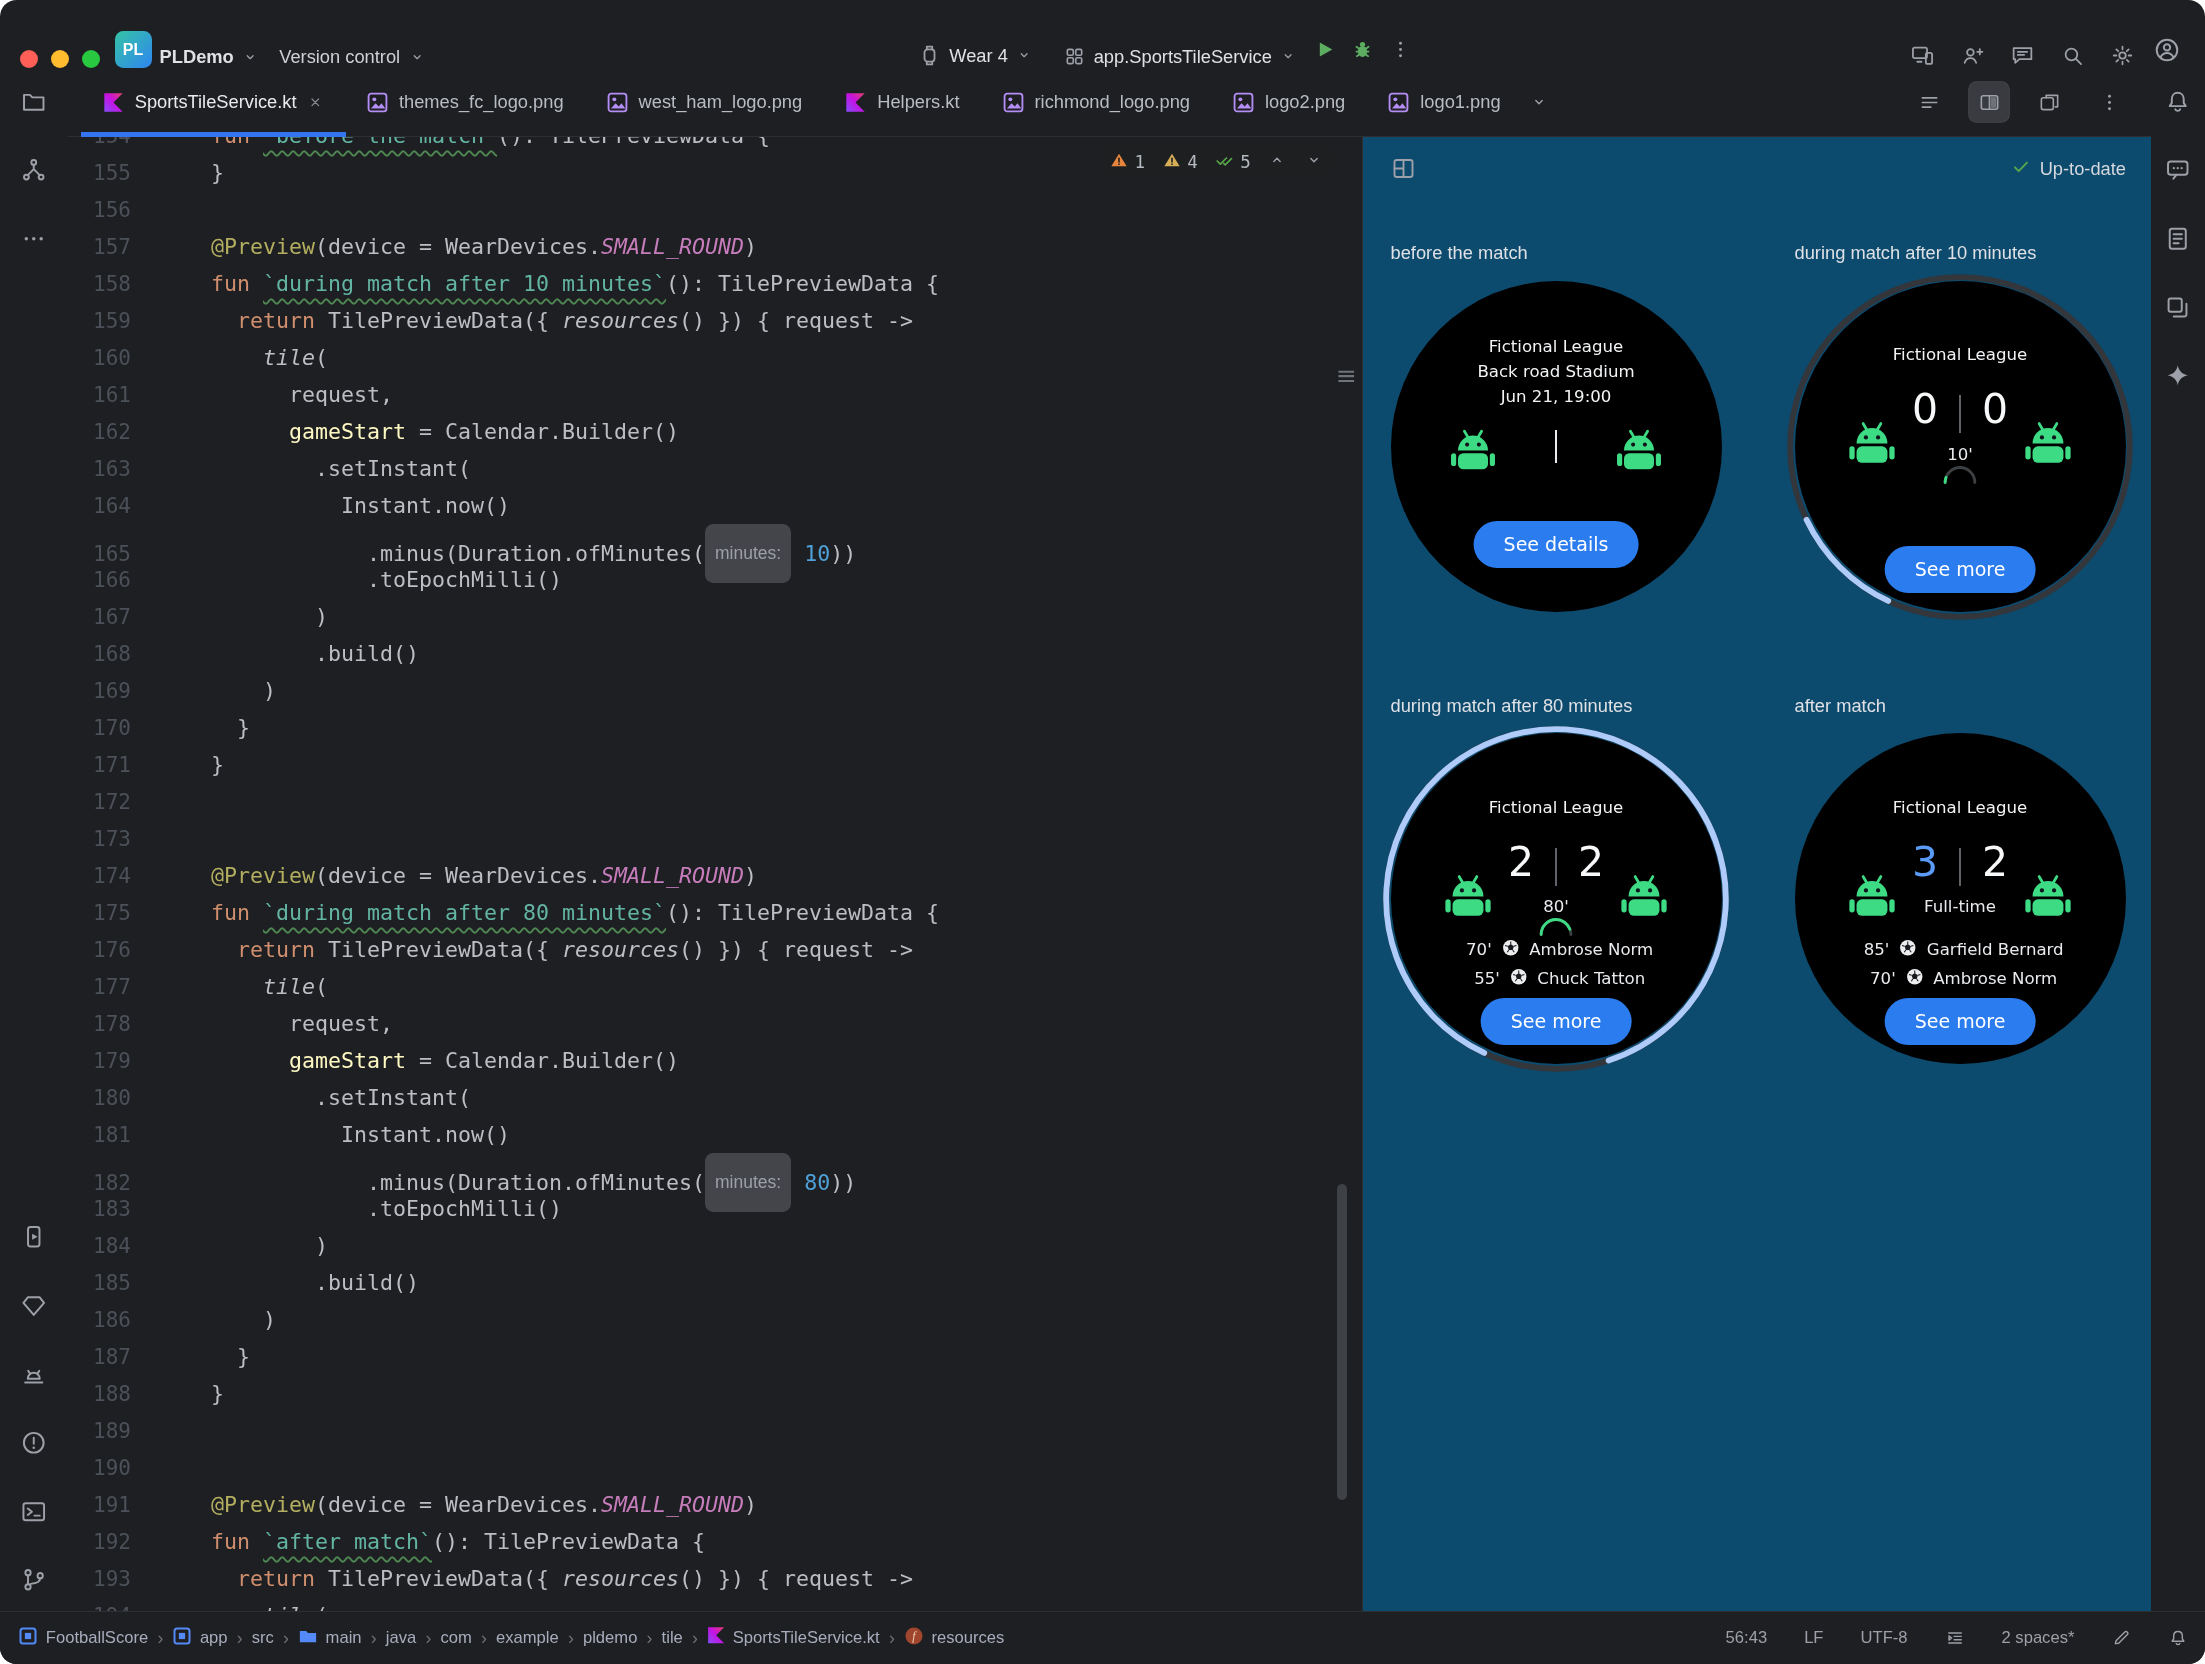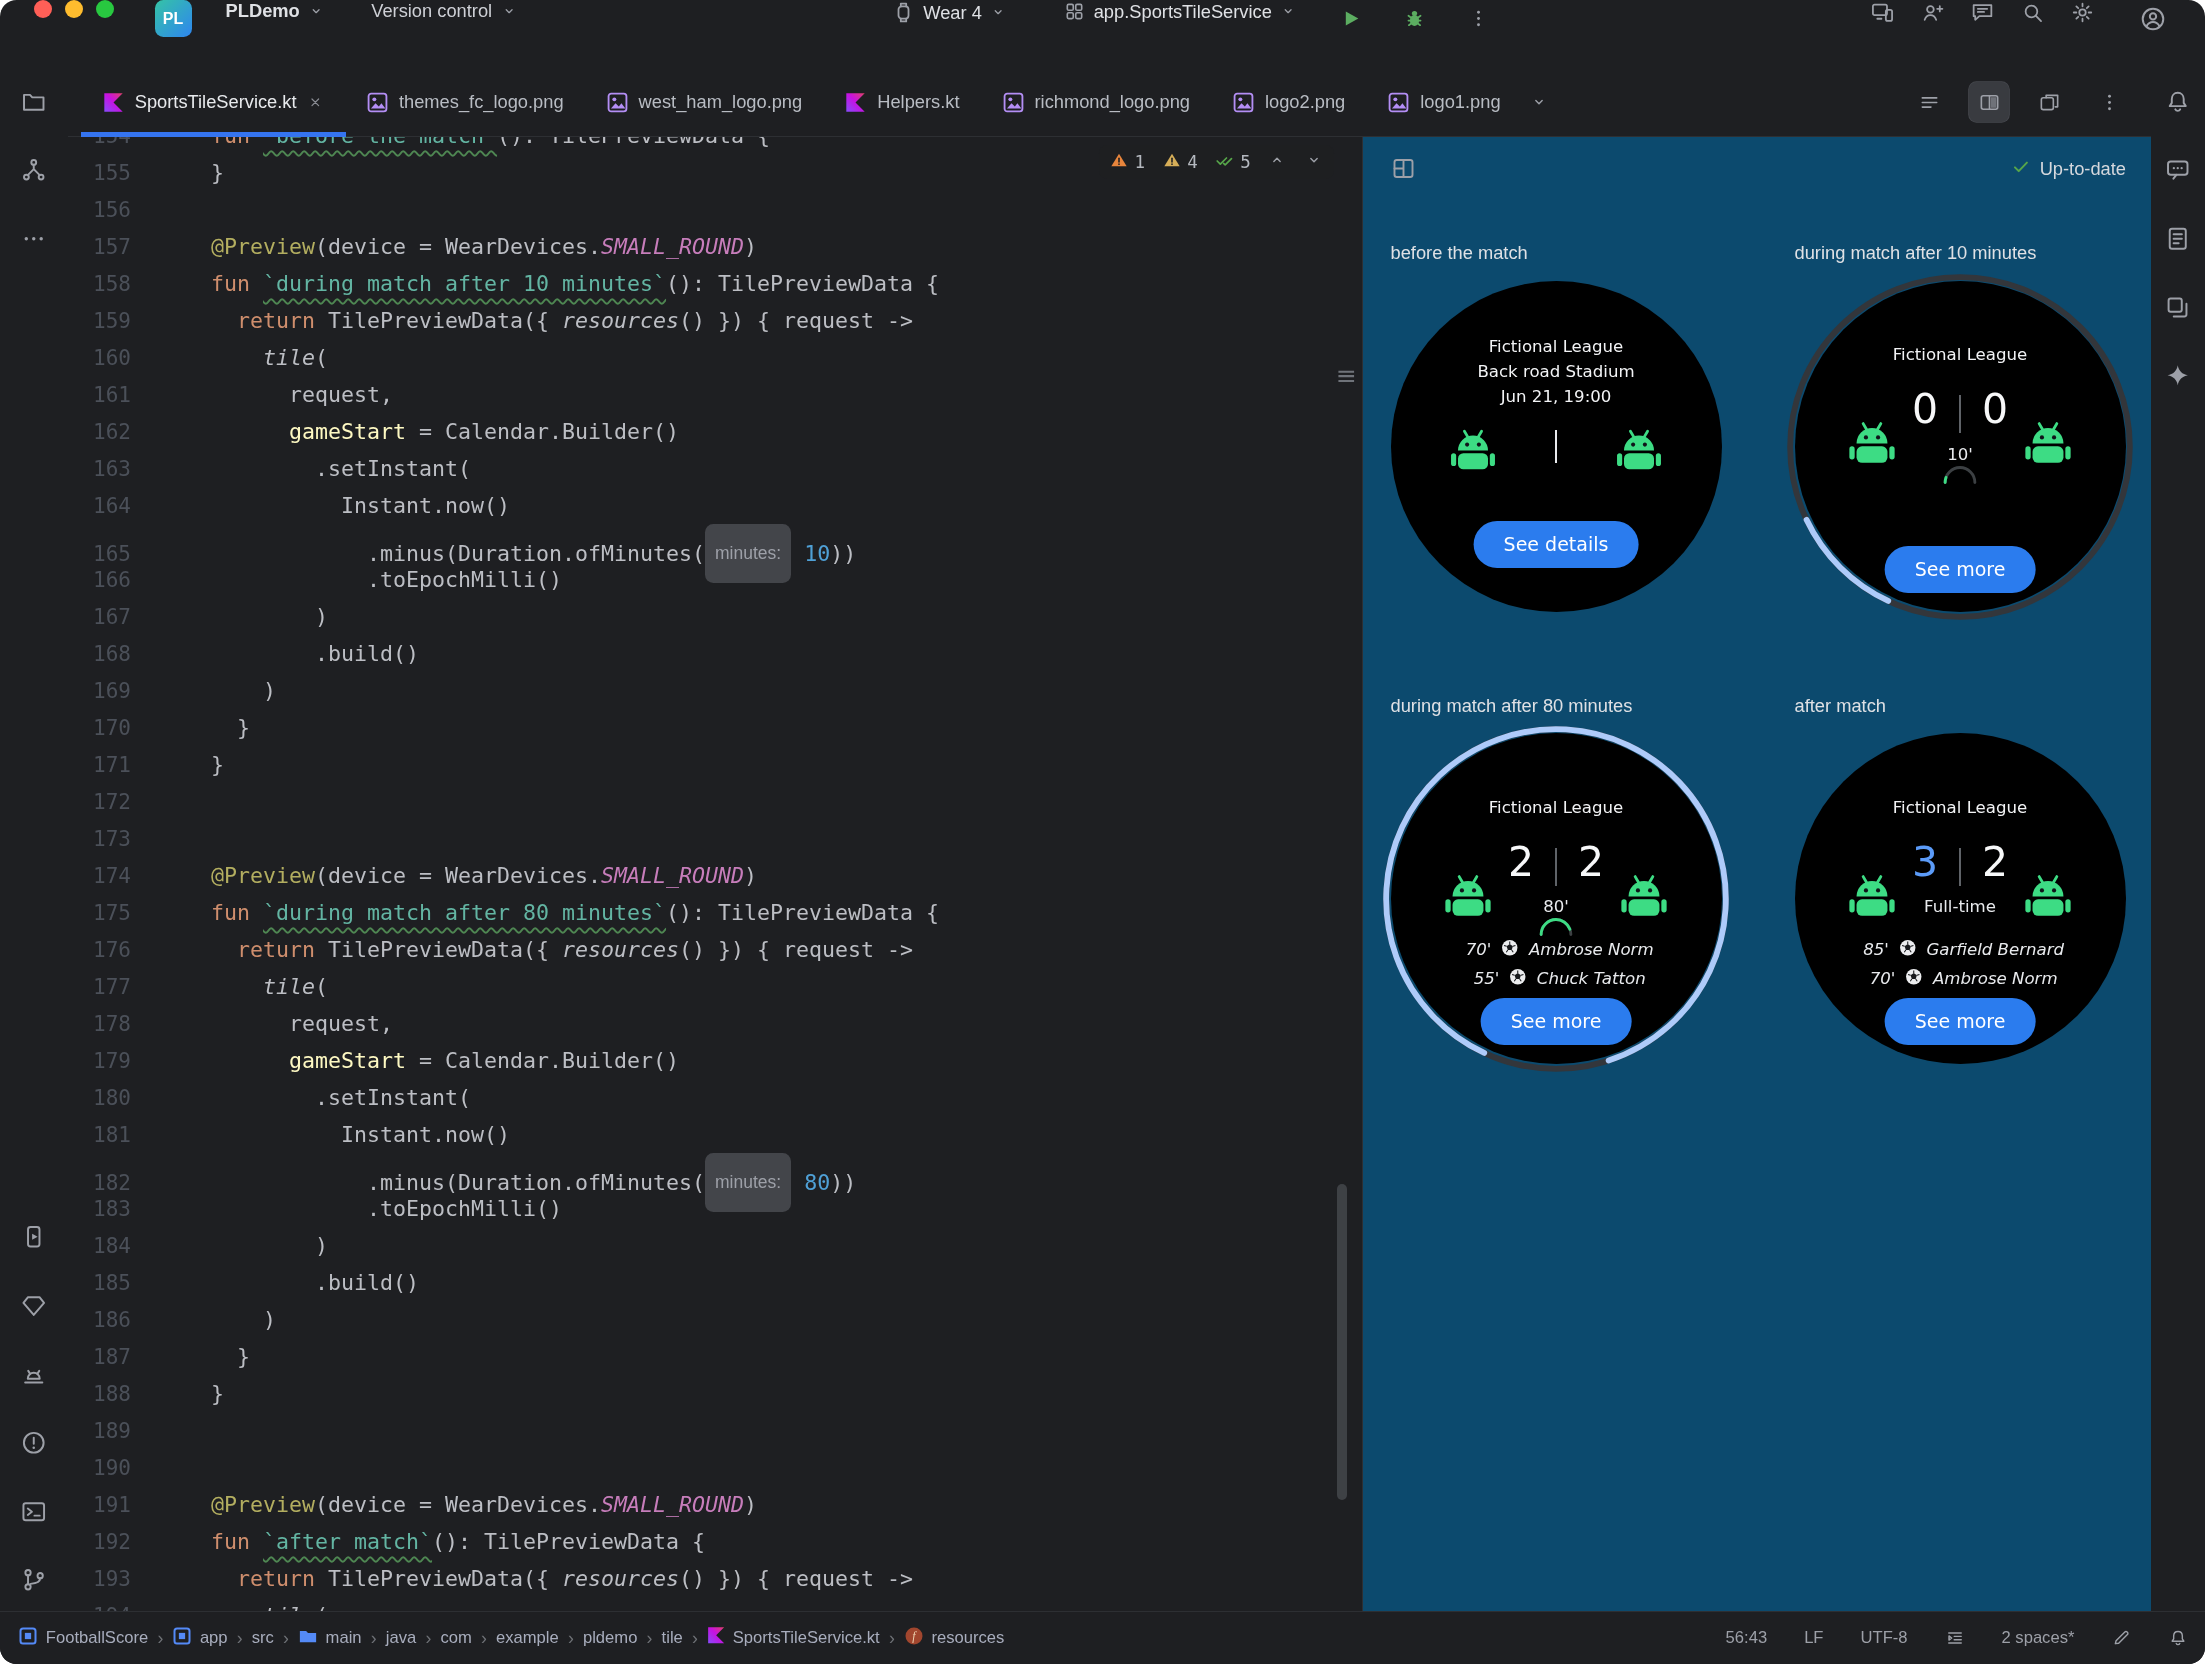--- a/index.html
+++ b/index.html
@@ -1,20 +1,20 @@
 <!DOCTYPE html>
 <html style="font-size:13.3px"><head>
 <meta charset="utf-8">
 <style>
   html,body{margin:0;padding:0;overflow:hidden;}
   body{width:2205px;height:1664px;background:#ffffff;font-family:"Liberation Sans",sans-serif;}
   .window{position:absolute;inset:0;background:#1E1F22;border-radius:16.6px;overflow:hidden;color:#DFE1E5;}
 
   
-  .titlebar{position:absolute;top:0;left:0;right:0;height:68px;display:flex;align-items:flex-start;padding:0 34px;gap:34px;}
+  .titlebar{position:absolute;top:0;left:0;right:0;height:68px;display:flex;align-items:flex-end;padding:0 20px;gap:8px;}
   .lights{display:flex;gap:12.5px;margin-right:6.7px;}
   .light{width:18.3px;height:18.3px;border-radius:50%;}
   .l-close{background:#FF5F57}.l-min{background:#FEBC2E}.l-zoom{background:#28C840}
   .pl-logo{width:37px;height:37px;border-radius:8.3px;background:linear-gradient(135deg,#35C3A6,#2E86F0);display:flex;align-items:center;justify-content:center;font-weight:bold;font-size:16px;color:#fff;flex:none;}
   .tb-item{display:flex;align-items:center;gap:7.5px;font-size:18.3px;color:#DFE1E5;white-space:nowrap;}
   .tb-item .sub{color:#CED0D6;}
   .tb-ic{display:flex;align-items:center;justify-content:center;}
   .tb-spacer{flex:1;}
   .tb-actions{display:flex;align-items:center;gap:25px;padding-right:5px;}
   .tb-btn{display:flex;align-items:center;justify-content:center;width:37px;height:37px;border-radius:8.3px;}
@@ -74,21 +74,21 @@
   .wn{position:absolute;top:31.5%;font-size:41px;line-height:48px;color:#F7F8F9;transform:translateX(-50%);}
   .wn.h{left:calc(50% - 35px)}
   .wn.a{left:calc(50% + 35px)}
   .wn.blue{color:#5B9BF8}
   .wv{position:absolute;top:34.5%;left:calc(50% - 0.8px);width:1.7px;height:38px;background:#5F6368;}
   .wa{position:absolute;top:42%;transform:translateX(-50%);}
   .wa.l{left:calc(50% - 88px)}
   .wa.r{left:calc(50% + 88px)}
   .wt{position:absolute;top:49.5%;left:0;right:0;text-align:center;font-size:16.6px;color:#E8EAED;}
   .wg{position:absolute;top:55.5%;left:calc(50% - 19px);}
-  .wev{position:absolute;top:62%;left:0;right:0;display:flex;flex-direction:column;align-items:center;gap:7.5px;font-size:16.6px;color:#E8EAED;font-style:italic;}
+  .wev{position:absolute;top:62%;left:0;right:0;display:flex;flex-direction:column;align-items:center;gap:7.5px;font-size:16.6px;color:#E8EAED;}
   .ev{display:flex;align-items:center;gap:10px;}
   .ev-m{min-width:33px;text-align:right;}
   .wb{position:absolute;top:80%;left:50%;transform:translateX(-50%);color:#fff;font-size:19px;height:47px;line-height:47px;padding:0 30px;border-radius:24px;white-space:nowrap;}
   .watch.pre .wb{top:72.5%;}
   .watch.pre .wa{top:44.5%;}
   .watch.pre .wa.l{left:calc(50% - 83px)}
   .watch.pre .wa.r{left:calc(50% + 83px)}
   .watch.pre .wv{top:45%;height:33px;background:#E8EAED;}
 
   

